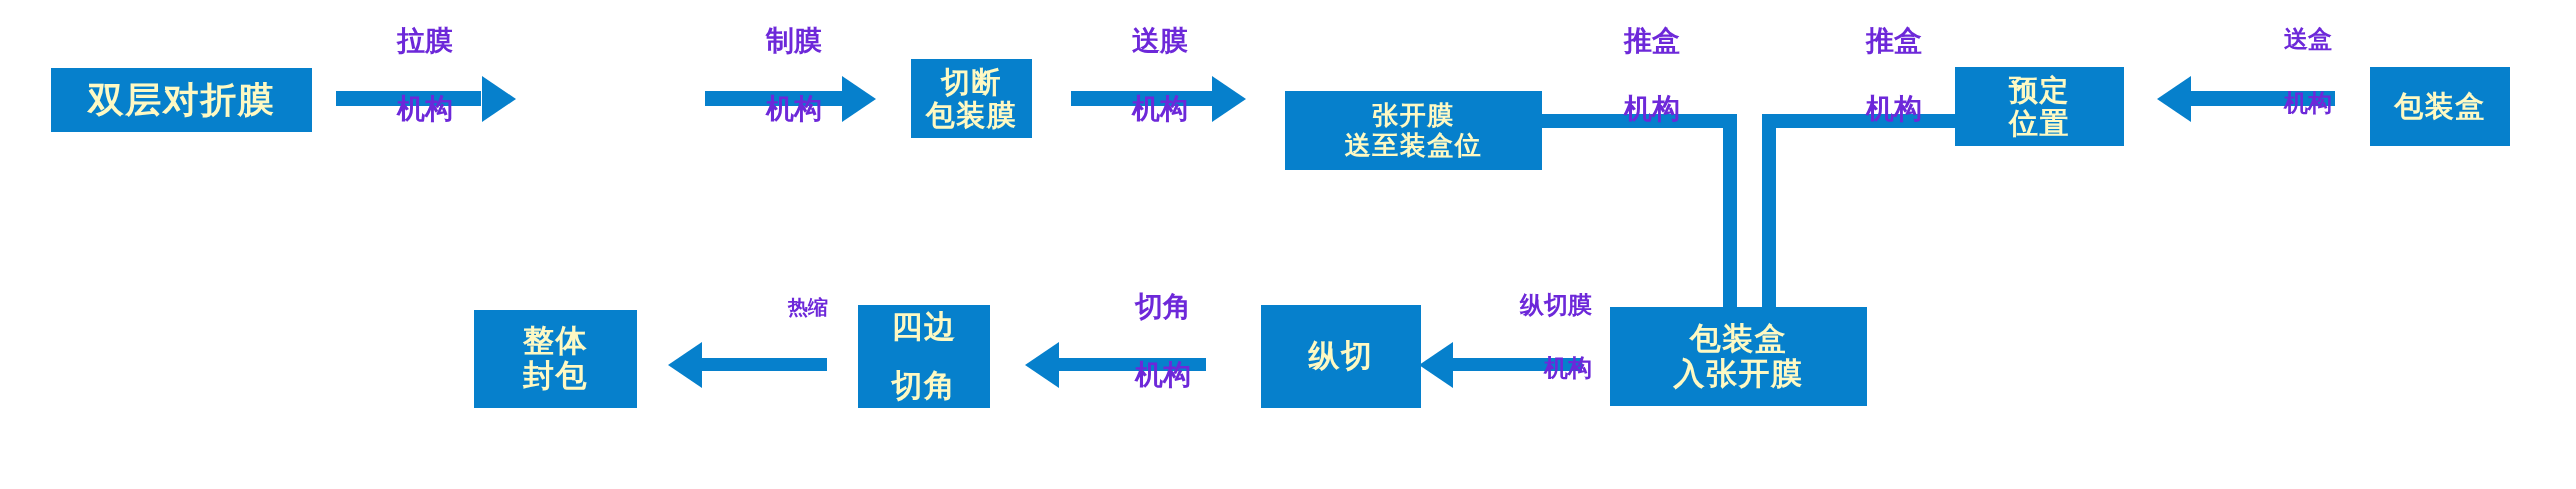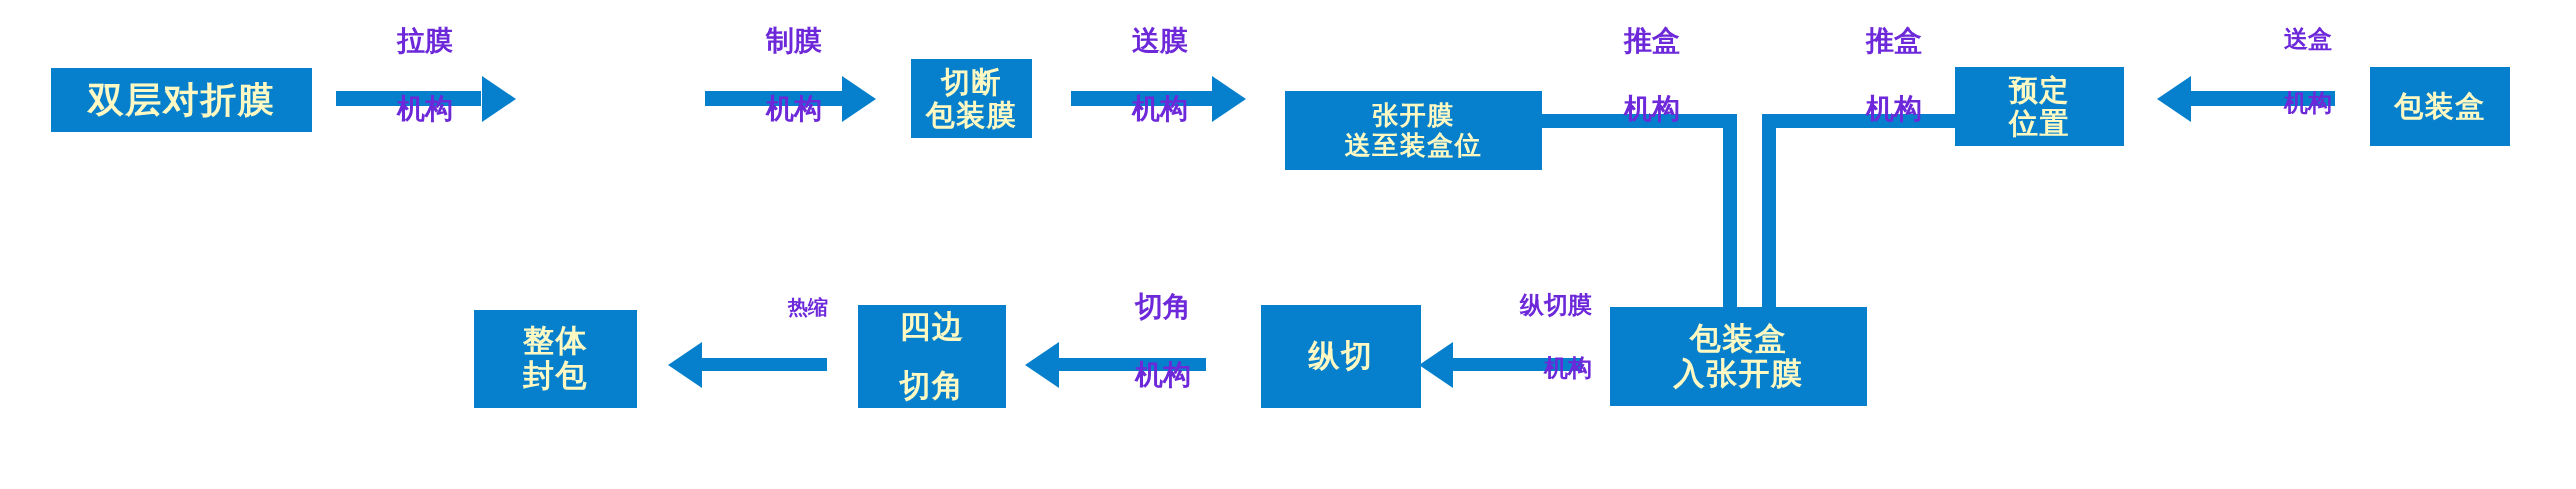--- a/index.html
+++ b/index.html
@@ -74,21 +74,21 @@
 
   <div class="node" style="left:1610px; top:307px; width:257px; height:99px; font-size:31px;">
     <span class="ln">包装盒</span>
     <span class="ln">入张开膜</span>
   </div>
 
   <div class="node" style="left:1241px; top:305px; width:160px; height:103px; font-size:31px;margin-left:20px;">
     <span class="ln">纵切</span>
   </div>
 
-  <div class="node" style="left:858px; top:305px; width:148px; height:103px; font-size:31px;gap:24px;">
+  <div class="node" style="left:858px; top:305px; width:132px; height:103px; font-size:31px;gap:24px;">
     <span class="ln">四边</span>
     <span class="ln">切角</span>
   </div>
 
   <div class="node" style="left:474px; top:310px; width:163px; height:98px; font-size:31px;">
     <span class="ln">整体</span>
     <span class="ln">封包</span>
   </div>
 
   <div class="shaft" style="left:336px; top:91px; width:145px; height:14.7px;"></div>

